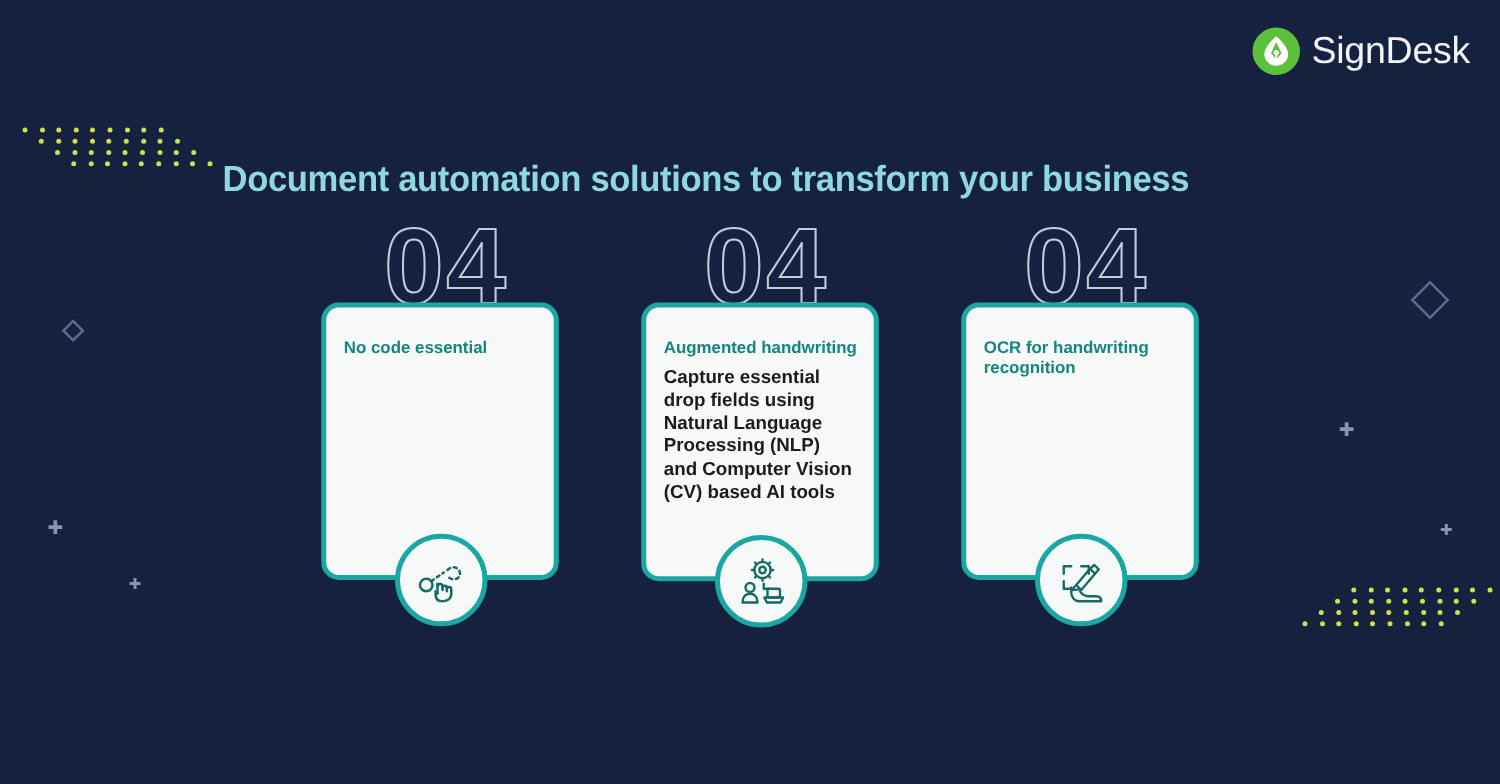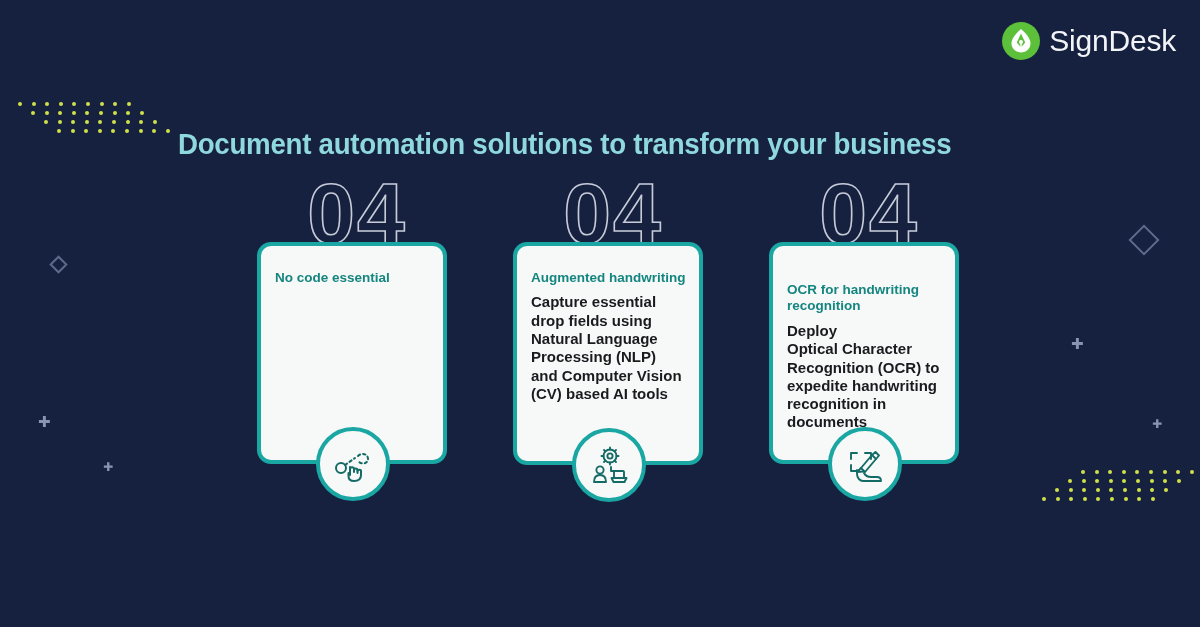--- a/index.html
+++ b/index.html
@@ -234,28 +234,22 @@
           <rect x="27" y="28" width="10" height="7" rx="1"></rect>
           <path d="M24.5 35 L39.5 35 L37.5 39 L26.5 39 Z"></path>
         </g>
       </svg>
     </div>
   </div>
 
   <div class="step" id="step-2" style="left:769px;">
     <div class="step-num">04</div>
     <div class="card" style="height:222px;">
-      <div class="card-head" style="white-space:pre-line;margin-top:12px;">OCR for handwriting
+      <div class="card-head" style="white-space:pre-line;">OCR for handwriting
 recognition</div>
-      <div class="card-body">Deploy
-Optical Character
-Recognition (OCR) to
-expedite handwriting
-recognition in
-documents</div>
     </div>
     <div class="icon-circle" style="left:59px; top:257px;">
       <svg width="44" height="44" viewBox="0 0 44 44" aria-hidden="true">
         <g fill="none" stroke="#146b66" stroke-width="1.9" stroke-linejoin="round" stroke-linecap="round">
           <path d="M14 11 L8 11 L8 17"></path>
           <path d="M22 11 L28 11 L28 17"></path>
           <path d="M14 29 L8 29 L8 23"></path>
           <path d="M29 13 L18 26 L22 30 L33 17 Z"></path>
           <path d="M18 26 L14 30 L20.5 29.5"></path>
           <path d="M33 17 L36 13.5 L32.5 10 L29 13"></path>

